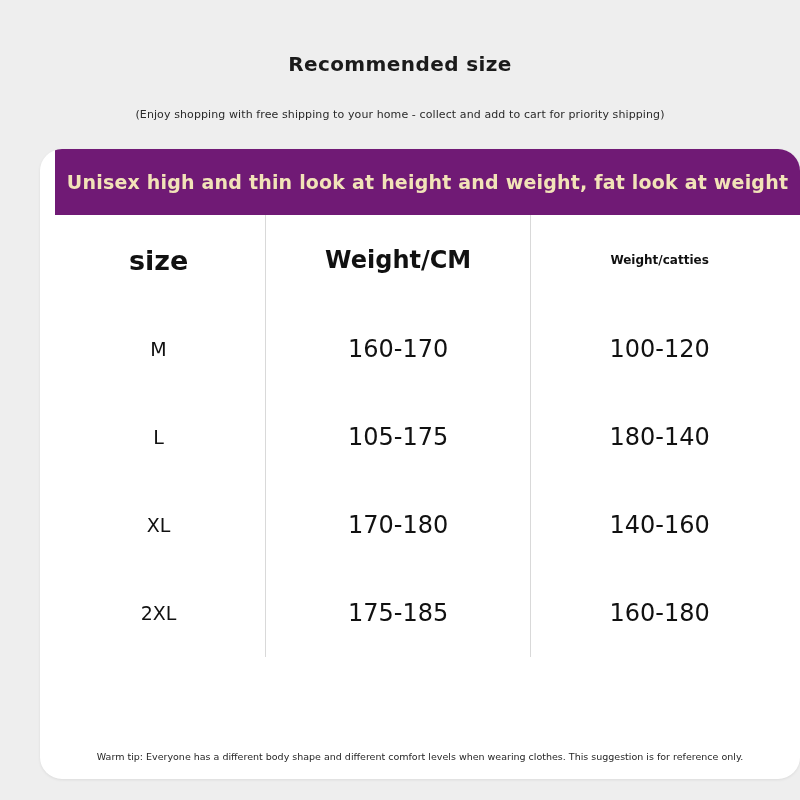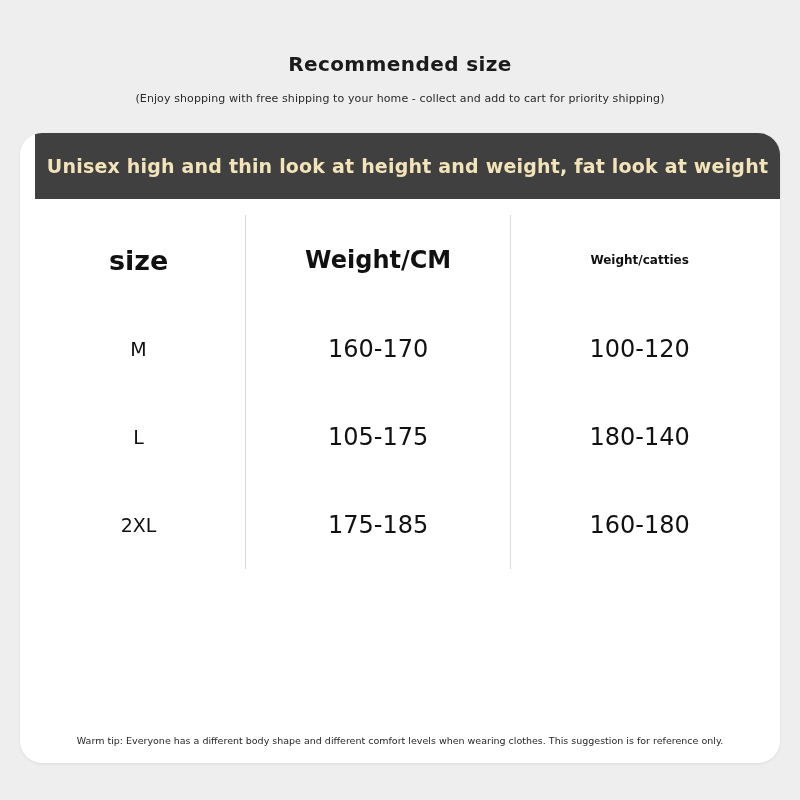--- a/index.html
+++ b/index.html
@@ -14,59 +14,59 @@
     overflow: hidden;
   }
 
   .page {
     position: relative;
     width: 800px;
     height: 800px;
     box-sizing: border-box;
     display: flex;
     flex-direction: column;
-    align-items: center;
+    align-items: flex-end;
   }
 
   .header {
     width: 100%;
     text-align: center;
     padding-top: 52px;
   }
 
   .header-title {
     font-size: 20px;
     font-weight: 700;
     color: #1b1b1b;
     letter-spacing: 0.4px;
     font-family: "DejaVu Sans", sans-serif;
   }
 
   .header-sub {
-    margin-top: 16px;
+    margin-top: 32px;
     font-size: 11px;
     color: #2a2a2a;
     letter-spacing: 0.1px;
     font-family: "DejaVu Sans", sans-serif;
   }
 
   .card {
     margin-top: 28px;
     width: 760px;
     height: 630px;
     background: #ffffff;
     border-radius: 22px;
     overflow: hidden;
     box-shadow: 0 1px 3px rgba(0,0,0,0.08);
     display: flex;
     flex-direction: column;
   }
 
   .card-banner {
-    background: #404040;
+    background: #701a75;
     height: 66px;
     display: flex;
     align-items: center;
     justify-content: center;
     margin-left: 15px;
   }
 
   .card-banner-text {
     color: #f2e3b8;
     font-size: 19px;
@@ -74,21 +74,20 @@
     letter-spacing: 0.2px;
     text-align: center;
     font-family: "DejaVu Sans", sans-serif;
   }
 
   .table-wrap {
     flex: 1;
     position: relative;
     padding: 0 12px;
     box-sizing: border-box;
-    margin-top: 16px;
   }
 
   table.size-table {
     width: 100%;
     border-collapse: collapse;
     table-layout: fixed;
   }
 
   table.size-table th,
   table.size-table td {
@@ -176,20 +175,25 @@
             <td class="col-size">M</td>
             <td class="col-height">160-170</td>
             <td class="col-weight">100-120</td>
           </tr>
           <tr>
             <td class="col-size">L</td>
             <td class="col-height">105-175</td>
             <td class="col-weight">180-140</td>
           </tr>
           <tr>
+            <td class="col-size">XL</td>
+            <td class="col-height">170-180</td>
+            <td class="col-weight">140-160</td>
+          </tr>
+          <tr>
             <td class="col-size">2XL</td>
             <td class="col-height">175-185</td>
             <td class="col-weight">160-180</td>
           </tr>
         </tbody>
       </table>
     </div>
 
     <div class="card-footer">
       <div class="footer-text">Warm tip: Everyone has a different body shape and different comfort levels when wearing clothes. This suggestion is for reference only.</div>

